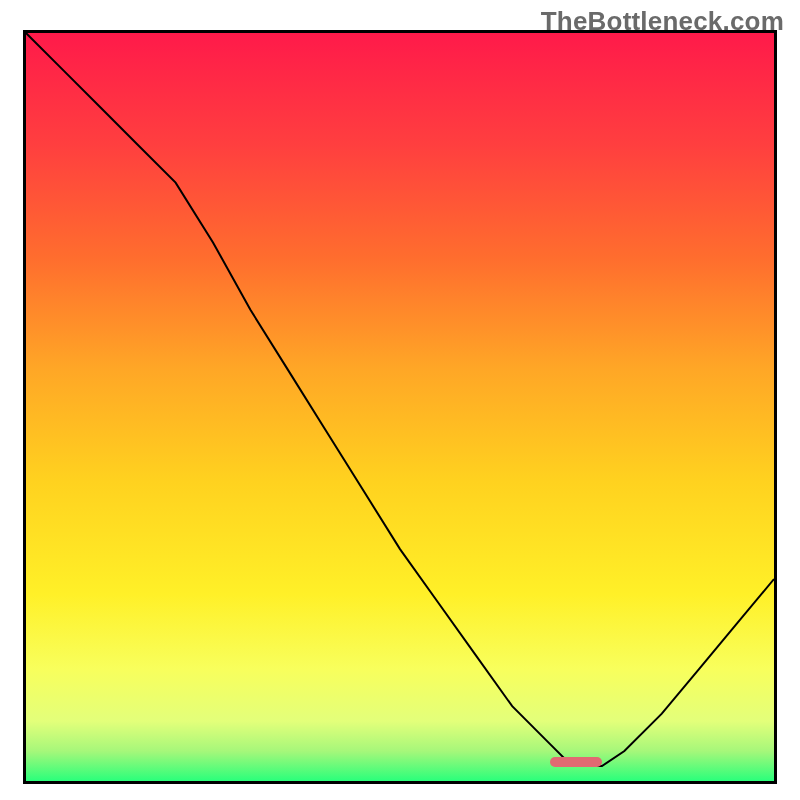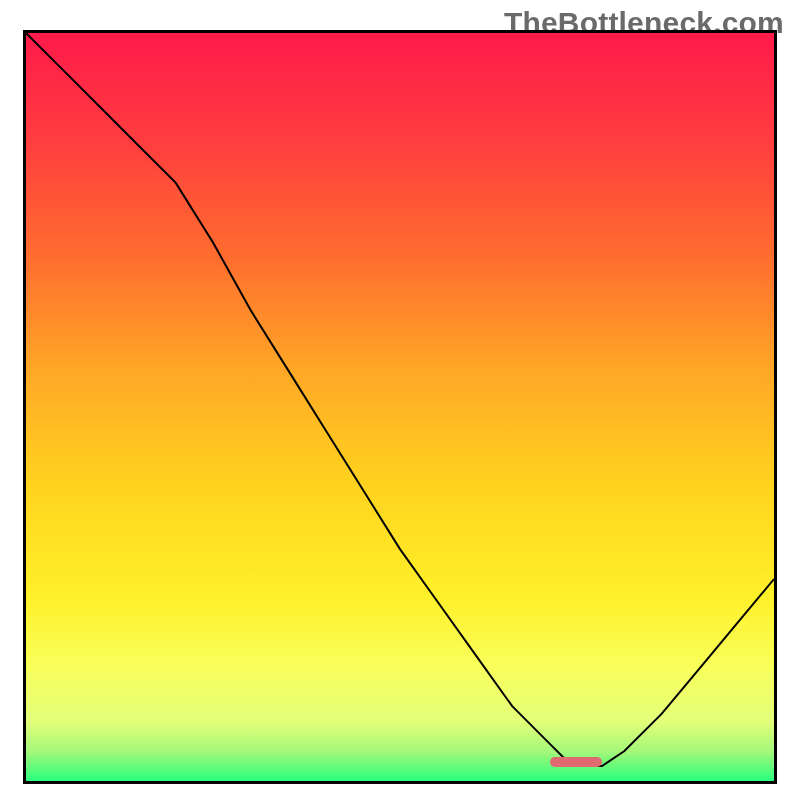--- a/index.html
+++ b/index.html
@@ -8,21 +8,21 @@
     width: 800px;
     height: 800px;
     background: #ffffff;
     font-family: Arial, Helvetica, sans-serif;
     position: relative;
   }
   .watermark {
     position: absolute;
     top: 6px;
     right: 16px;
-    font-size: 30px;
+    font-size: 26px;
     font-weight: bold;
     color: #6a6a6a;
     letter-spacing: 0.2px;
   }
   .plot-frame {
     position: absolute;
     left: 23px;
     top: 30px;
     width: 754px;
     height: 754px;

